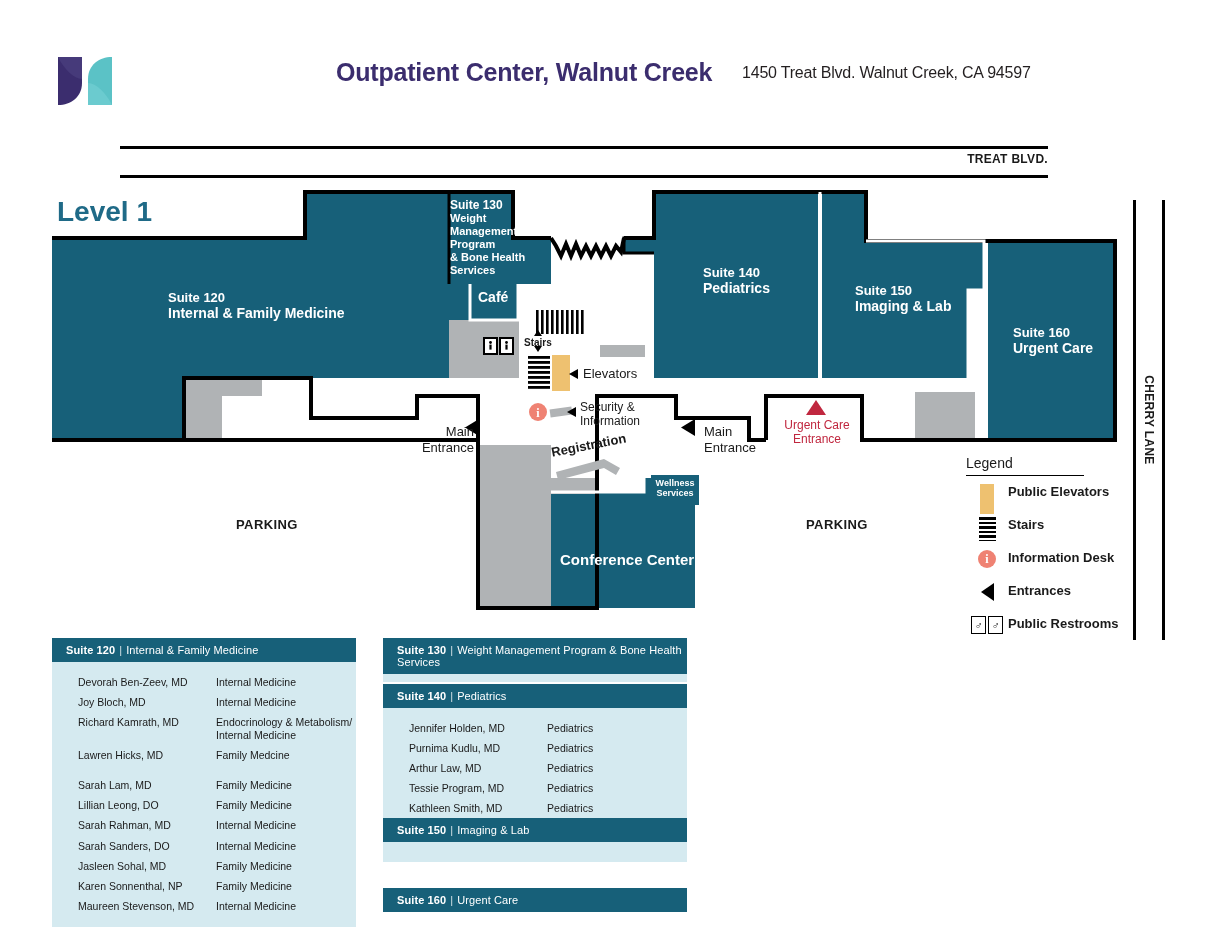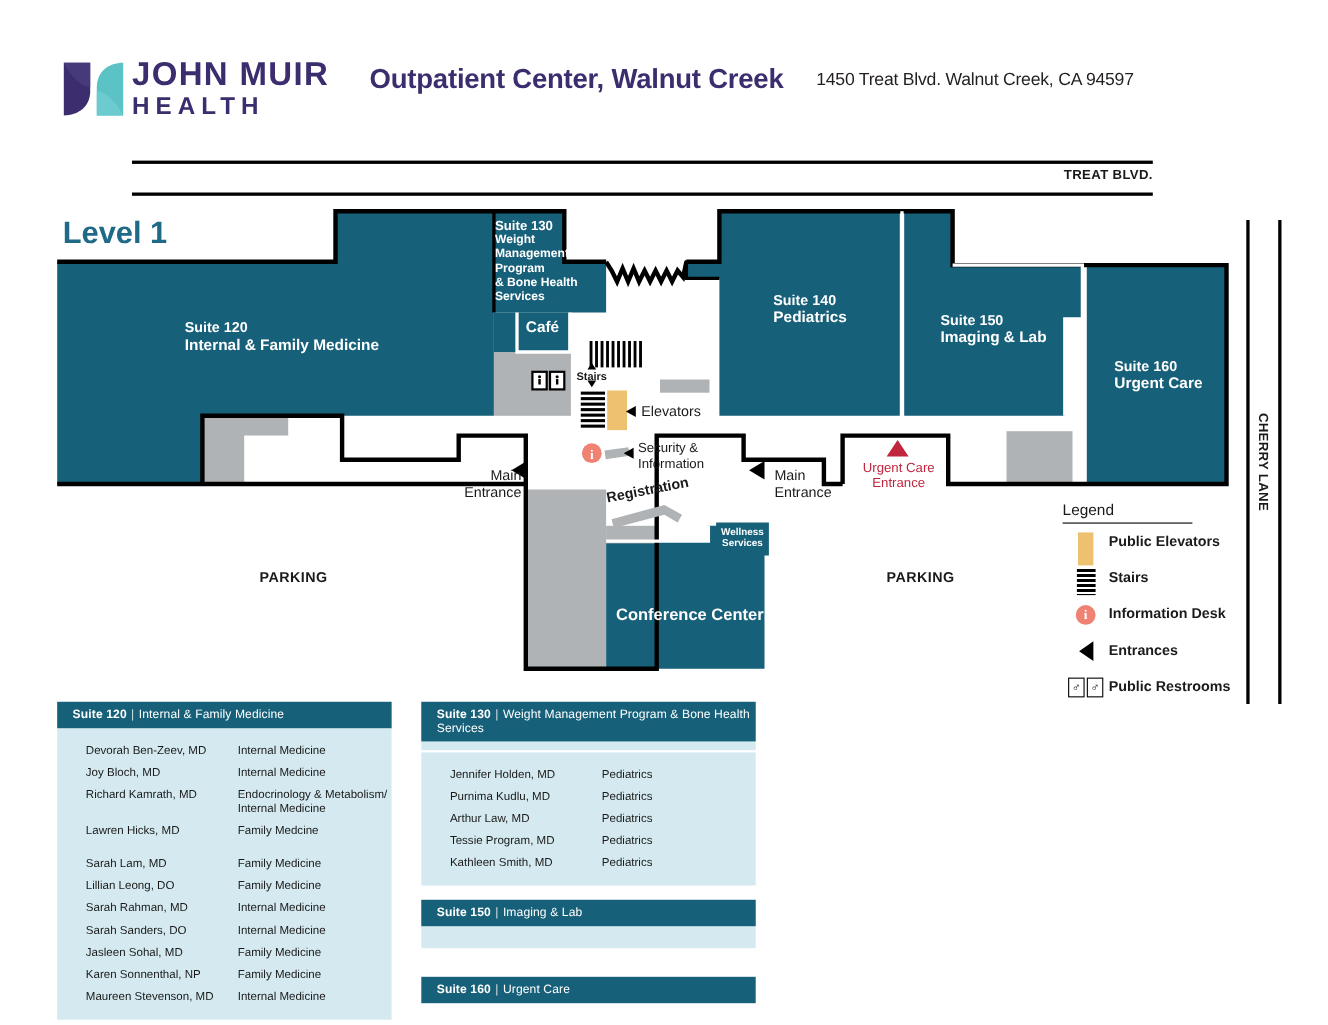--- a/index.html
+++ b/index.html
@@ -109,24 +109,20 @@
 
   <div id="logo-mark">
     <svg width="58" height="52" viewBox="0 0 58 52">
       <path d="M2,2 L26,2 L26,28 C26,42 15,50 2,50 Z" fill="#3b2d6e"></path>
       <path d="M2,2 L26,2 L26,24 C18,24 8,14 2,2 Z" fill="#463a7a"></path>
       <path d="M56,50 L32,50 L32,24 C32,10 43,2 56,2 Z" fill="#5bc2c6"></path>
       <path d="M56,50 L32,50 L32,28 C40,28 50,38 56,50 Z" fill="#6bcbcf"></path>
     </svg>
   </div>
 
-  <div id="logo-wordmark">
-    <div class="wm-line1">JOHN MUIR</div>
-    <div class="wm-line2">HEALTH</div>
-  </div>
 
   <div id="facility-title">Outpatient Center, Walnut Creek</div>
   <div id="facility-address">1450 Treat Blvd. Walnut Creek, CA 94597</div>
 </div>
 
 <div id="treat-blvd">
   <span>TREAT BLVD.</span>
 </div>
 <div id="cherry-lane">
   <span>CHERRY LANE</span>
@@ -365,20 +361,23 @@
 </div>
 
 <div class="panel" id="panel-130">
   <div class="panel-head">
     <b>Suite 130</b><span class="sep">|</span><span>Weight Management Program &amp; Bone Health Services</span>
   </div>
   <div class="panel-body" style="padding:0;height:20px;"></div>
 </div>
 
 <div class="panel" id="panel-140">
+  <div class="panel-head">
+    <b>Suite 140</b><span class="sep">|</span><span>Pediatrics</span>
+  </div>
   <div class="panel-body">
       <div class="prow">
         <div class="pname">Jennifer Holden, MD</div>
         <div class="pspec">Pediatrics</div>
       </div>
       <div class="prow">
         <div class="pname">Purnima Kudlu, MD</div>
         <div class="pspec">Pediatrics</div>
       </div>
       <div class="prow">

